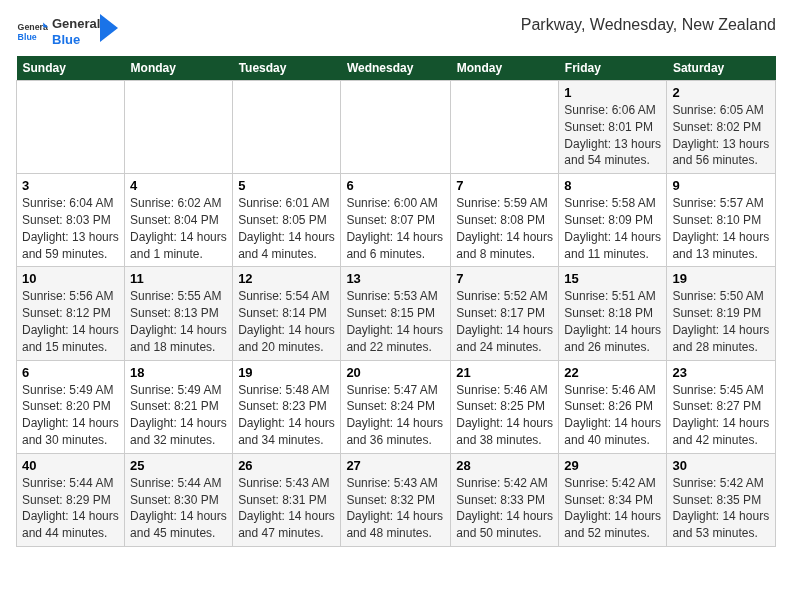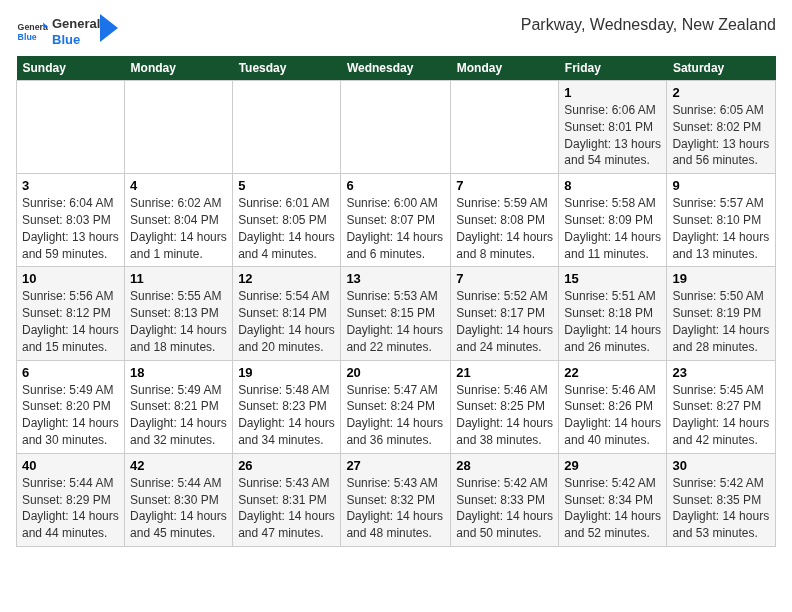--- a/index.html
+++ b/index.html
@@ -220,21 +220,21 @@
           <span class="day-num">23</span>
           <div class="day-info">Sunrise: 5:45 AM<br>Sunset: 8:27 PM<br>Daylight: 14 hours and 42 minutes.</div>
         </td>
       </tr>
       <tr>
         <td>
           <span class="day-num">40</span>
           <div class="day-info">Sunrise: 5:44 AM<br>Sunset: 8:29 PM<br>Daylight: 14 hours and 44 minutes.</div>
         </td>
         <td>
-          <span class="day-num">42</span>
+          <span class="day-num">25</span>
           <div class="day-info">Sunrise: 5:44 AM<br>Sunset: 8:30 PM<br>Daylight: 14 hours and 45 minutes.</div>
         </td>
         <td>
           <span class="day-num">26</span>
           <div class="day-info">Sunrise: 5:43 AM<br>Sunset: 8:31 PM<br>Daylight: 14 hours and 47 minutes.</div>
         </td>
         <td>
           <span class="day-num">27</span>
           <div class="day-info">Sunrise: 5:43 AM<br>Sunset: 8:32 PM<br>Daylight: 14 hours and 48 minutes.</div>
         </td>

